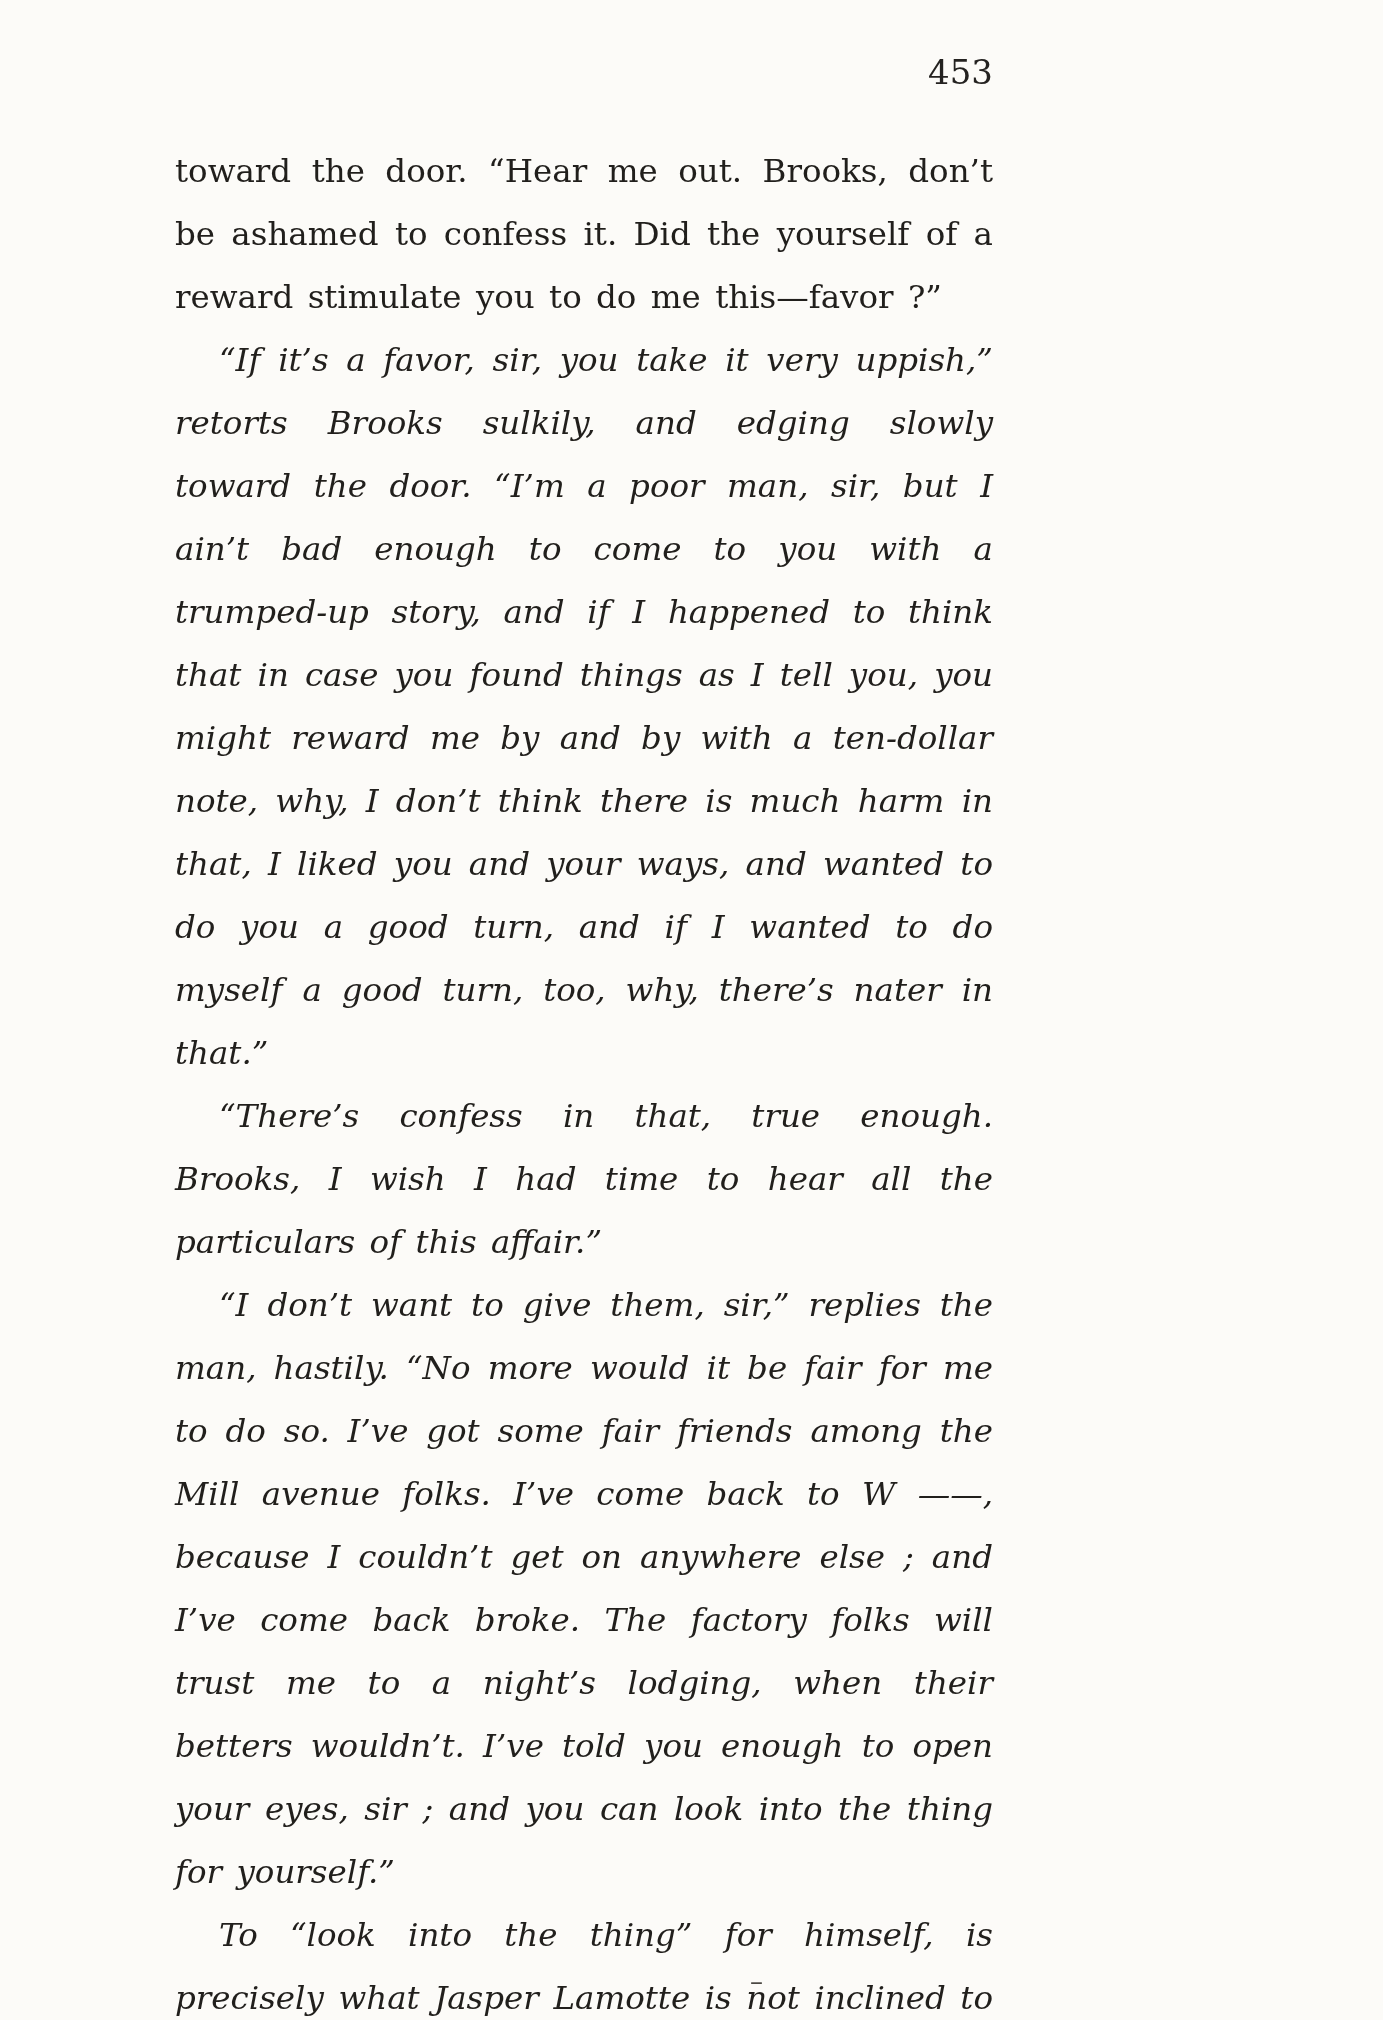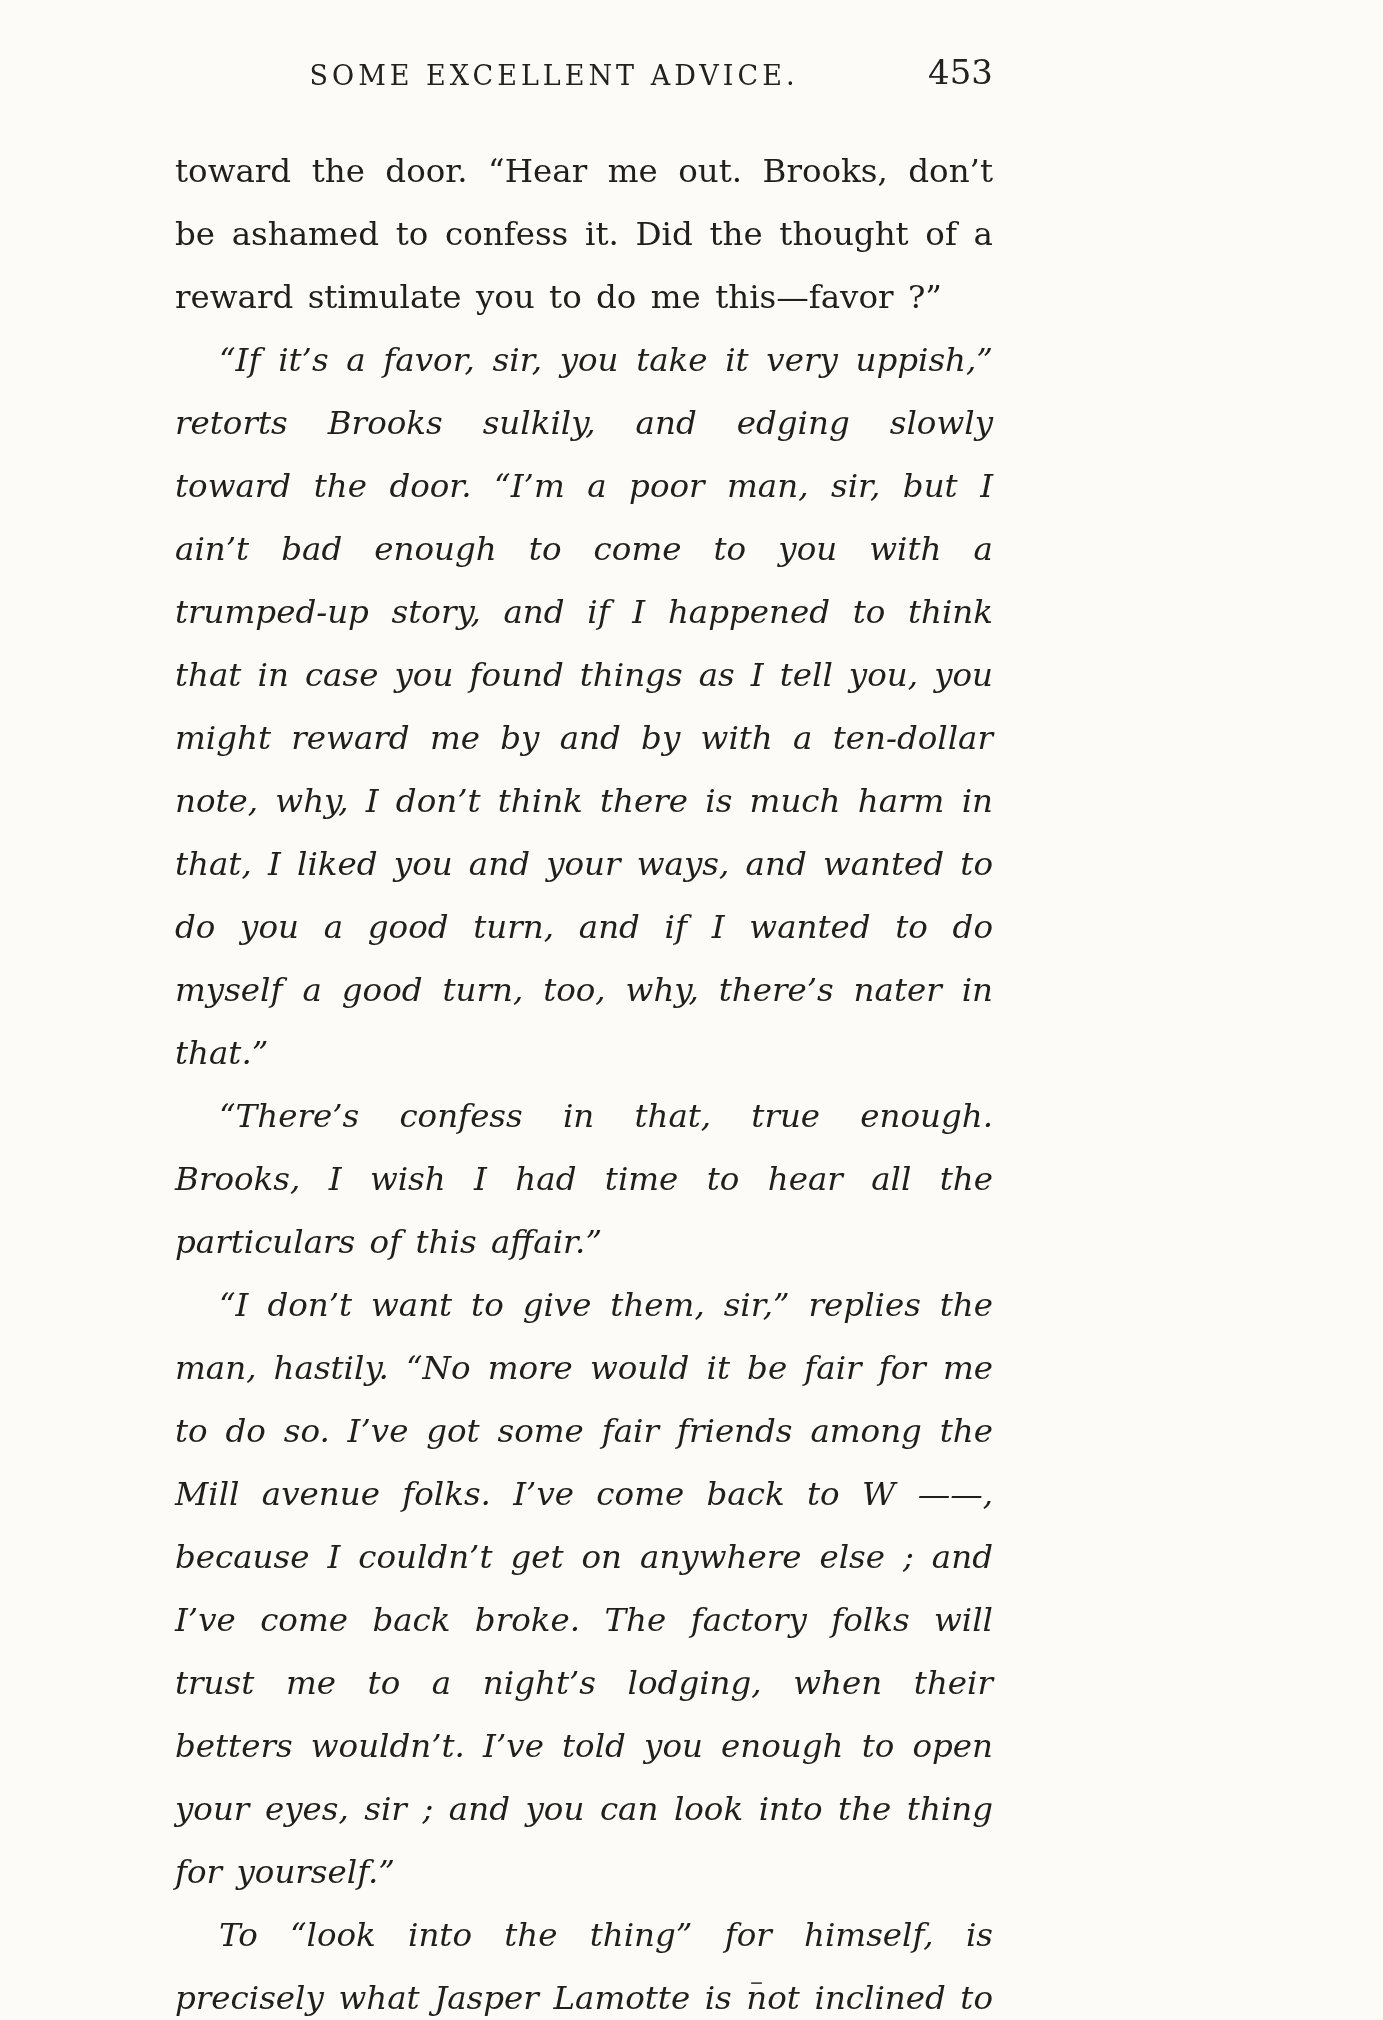--- a/index.html
+++ b/index.html
@@ -69,26 +69,25 @@
   }
 </style>
 </head>
 <body>
 
 <div class="page">
 
   <div class="text-area">
 
     <div class="running-header">
-      <h1 class="chapter-title">SOME EXCELLENT ADVICE.</h1>
       <span class="page-number">453</span>
     </div>
 
     <div class="body-text">
-        <p class="para">toward the door. “Hear me out. Brooks, don’t be ashamed to confess it. Did the thought of a reward stimulate you to do me this—favor ?”</p>
+        <p class="para">toward the door. “Hear me out. Brooks, don’t be ashamed to confess it. Did the yourself of a reward stimulate you to do me this—favor ?”</p>
         <p class="para indent">“If it’s a favor, sir, you take it very uppish,” retorts Brooks sulkily, and edging slowly toward the door. “I’m a poor man, sir, but I ain’t bad enough to come to you with a trumped-up story, and if I happened to think that in case you found things as I tell you, you might reward me by and by with a ten-dollar note, why, I don’t think there is much harm in that, I liked you and your ways, and wanted to do you a good turn, and if I wanted to do myself a good turn, too, why, there’s nater in that.”</p>
         <p class="para indent">“There’s confess in that, true enough. Brooks, I wish I had time to hear all the particulars of this affair.”</p>
         <p class="para indent">“I don’t want to give them, sir,” replies the man, hastily. “No more would it be fair for me to do so. I’ve got some fair friends among the Mill avenue folks. I’ve come back to W ——, because I couldn’t get on anywhere else ; and I’ve come back broke. The factory folks will trust me to a night’s lodging, when their betters wouldn’t. I’ve told you enough to open your eyes, sir ; and you can look into the thing for yourself.”</p>
         <p class="para indent">To “look into the thing” for himself, is precisely what Jasper Lamotte is not inclined to do ; so he says, with growing convictions, and increasing friendliness of manner :</p>
       </div>
 
   </div>
 
   <span class="bottom-mark">–</span>
 

